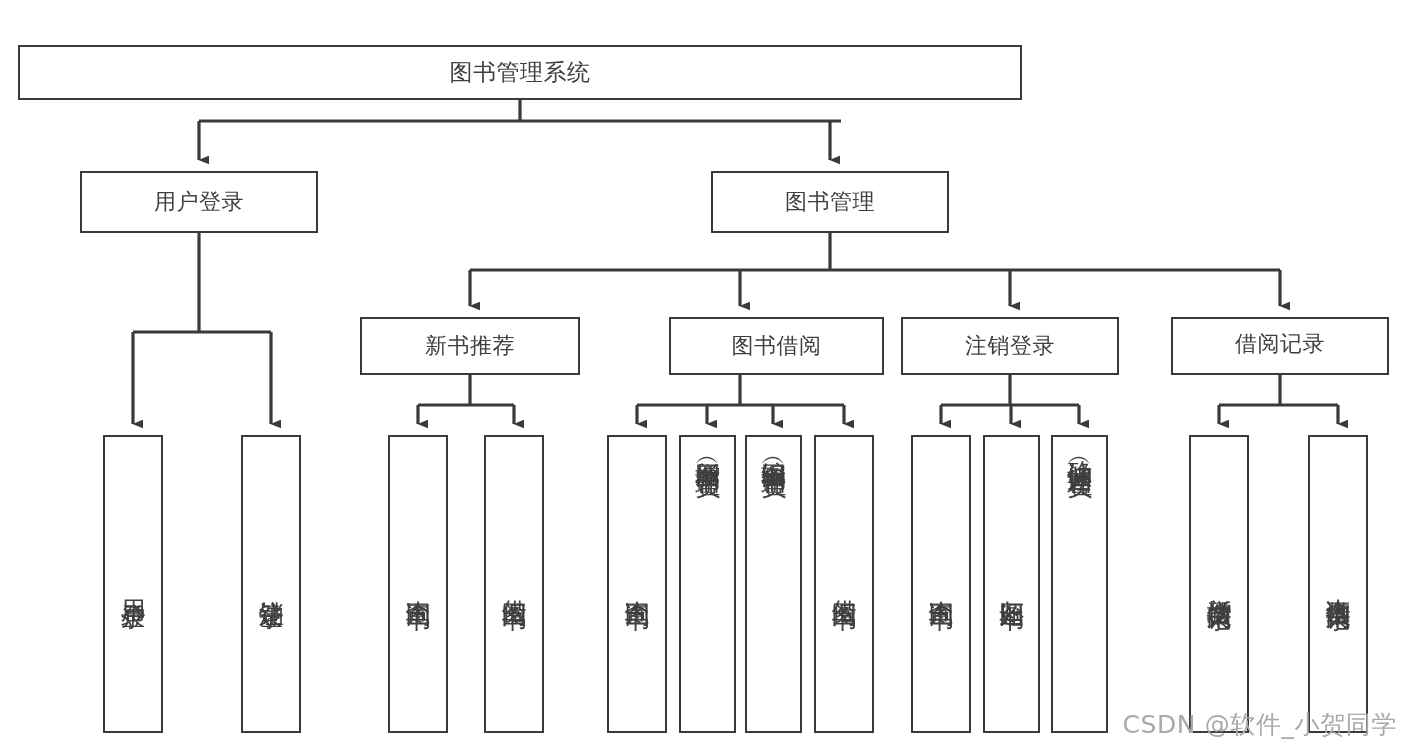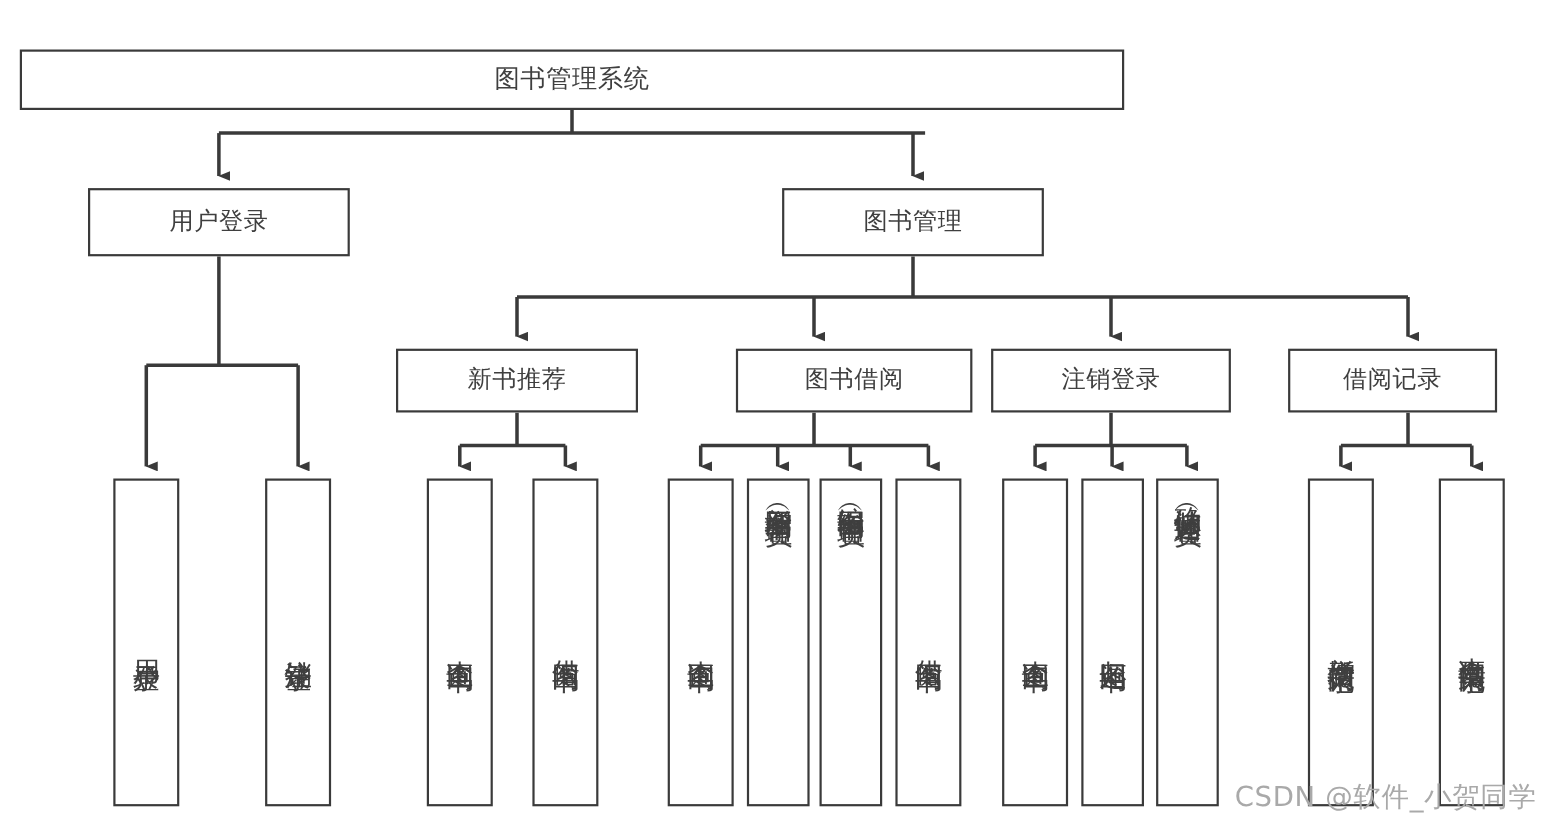--- a/index.html
+++ b/index.html
@@ -145,21 +145,21 @@
 
   <div class="node horizontal" style="left:360px; top:317px; width:220px; height:58px;">
     <span class="node-label">新书推荐</span>
   </div>
   <div class="node horizontal" style="left:632px; top:317px; width:215px; height:58px;margin-left:37px;">
     <span class="node-label">图书借阅</span>
   </div>
   <div class="node horizontal" style="left:901px; top:317px; width:218px; height:58px;">
     <span class="node-label">注销登录</span>
   </div>
-  <div class="node horizontal" style="left:1171px; top:317px; width:190px; height:58px;">
+  <div class="node horizontal" style="left:1171px; top:317px; width:218px; height:58px;font-family:Liberation Mono, monospace;">
     <span class="node-label">借阅记录</span>
   </div>
 
   <div class="node vertical" style="left:103px; top:435px; width:60px; height:298px;">
     <span class="node-label">用户登录</span>
   </div>
   <div class="node vertical" style="left:241px; top:435px; width:60px; height:298px;">
     <span class="node-label">注销登录</span>
   </div>
   <div class="node vertical" style="left:388px; top:435px; width:60px; height:298px;">

